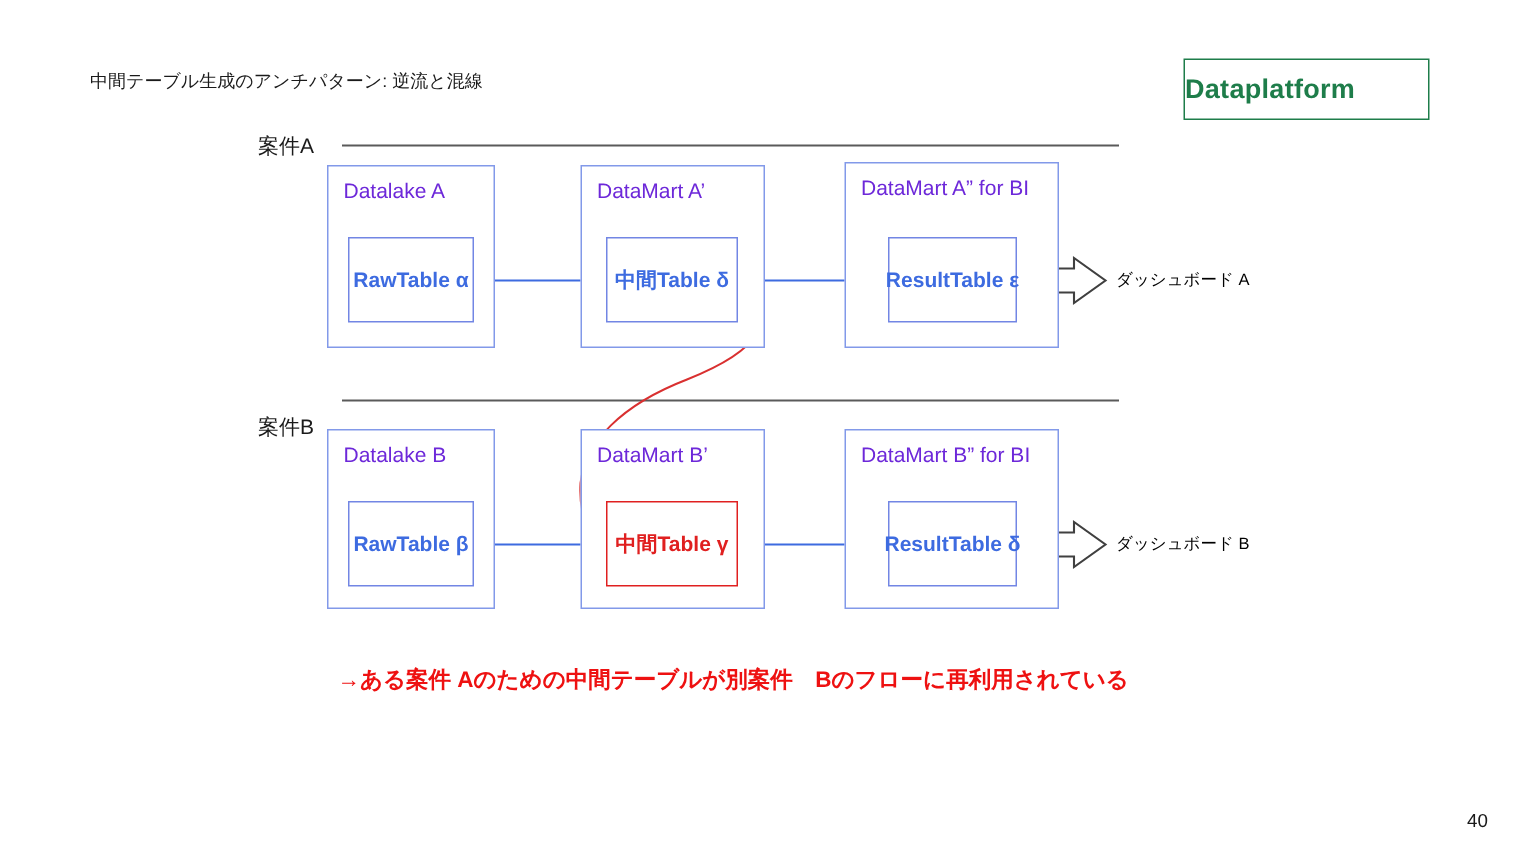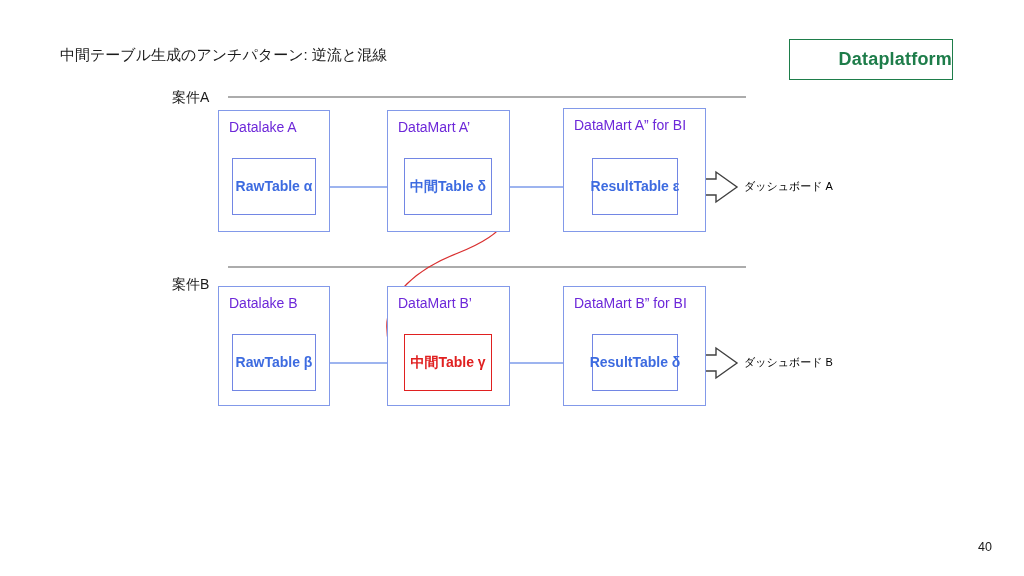--- a/index.html
+++ b/index.html
@@ -8,30 +8,30 @@
   .slide {
     position: relative;
     width: 1024px;
     height: 576px;
     background: #ffffff;
     overflow: hidden;
   }
   .page-title {
     position: absolute;
     left: 60px; top: 46px;
-    font-size: 15px;
+    font-size: 12px;
     color: #1a1a1a;
     text-align: right;
   }
   .badge {
     position: absolute;
     left: 789px; top: 39px;
     width: 164px; height: 41px;
     border: 1.5px solid #1e7d4a;
-    display: flex; align-items: center; justify-content: flex-end;
+    display: flex; align-items: center; justify-content: flex-start;
   }
   .badge span {
     color: #1e7d4a;
     font-size: 18px;
     font-weight: bold;
     letter-spacing: 0.2px;
   }
   .section-label {
     position: absolute;
     left: 172px;
@@ -182,17 +182,18 @@
     <div class="outer-title">DataMart B” for BI</div>
   </div>
   <div class="inner-box" style="left:592px; top:334px; width:86px; height:57px">
     <span>Result</span>
     <span>Table δ</span>
   </div>
 
   <div class="dash-label" style="top:355px">ダッシュボード B</div>
 
   <div class="note">
+    <div>→ある案件 Aのための中間テーブルが別案件　Bのフローに再利用されている</div>
   </div>
 
   <div class="page-number">40</div>
 
 </div>
 
 </body></html>

